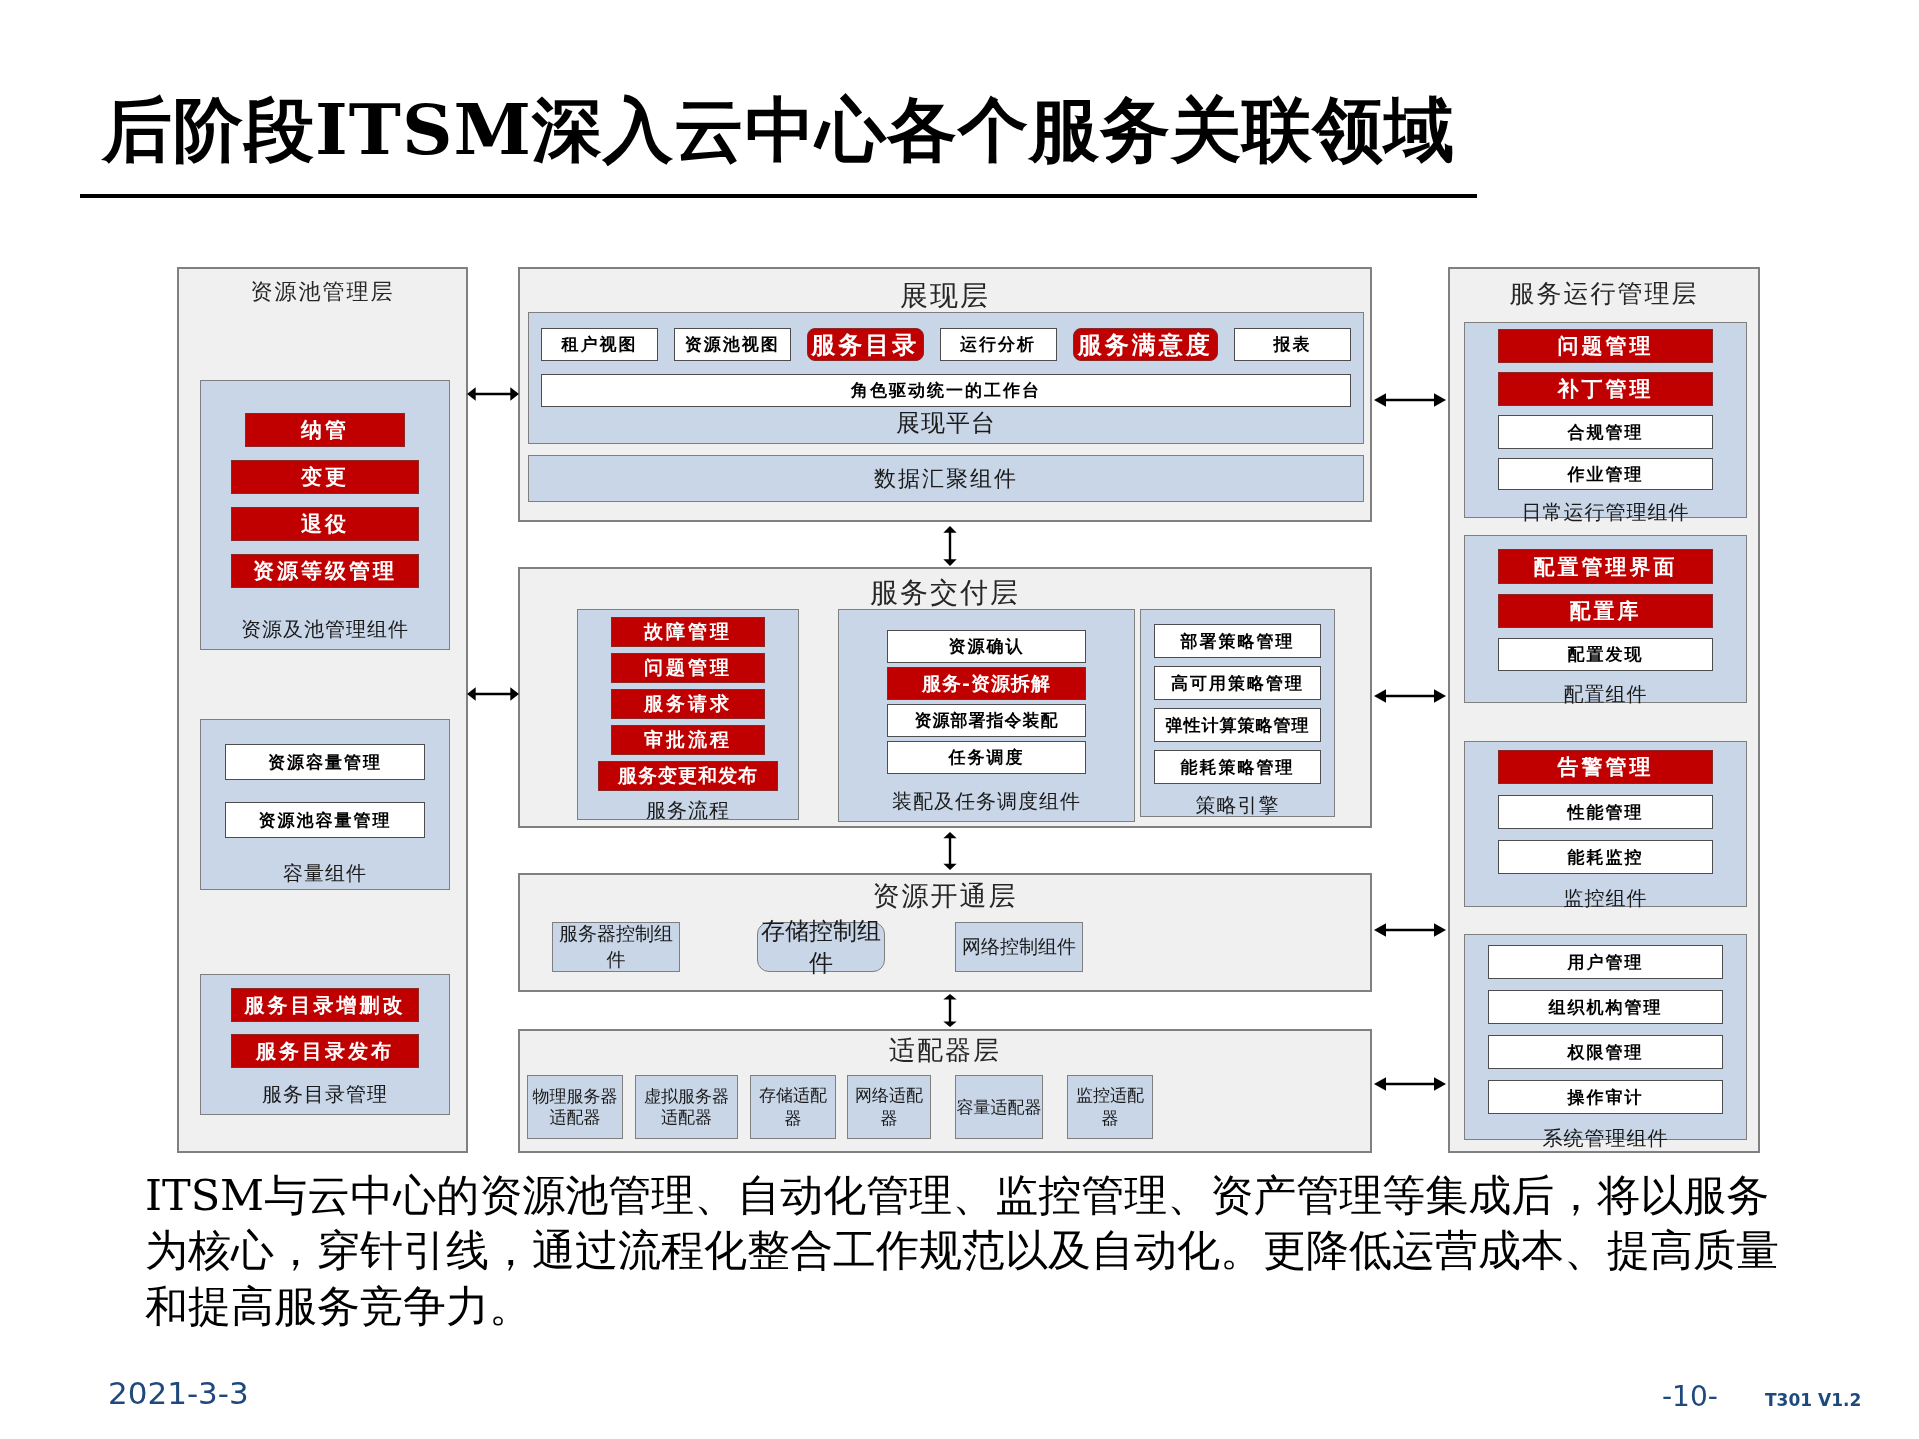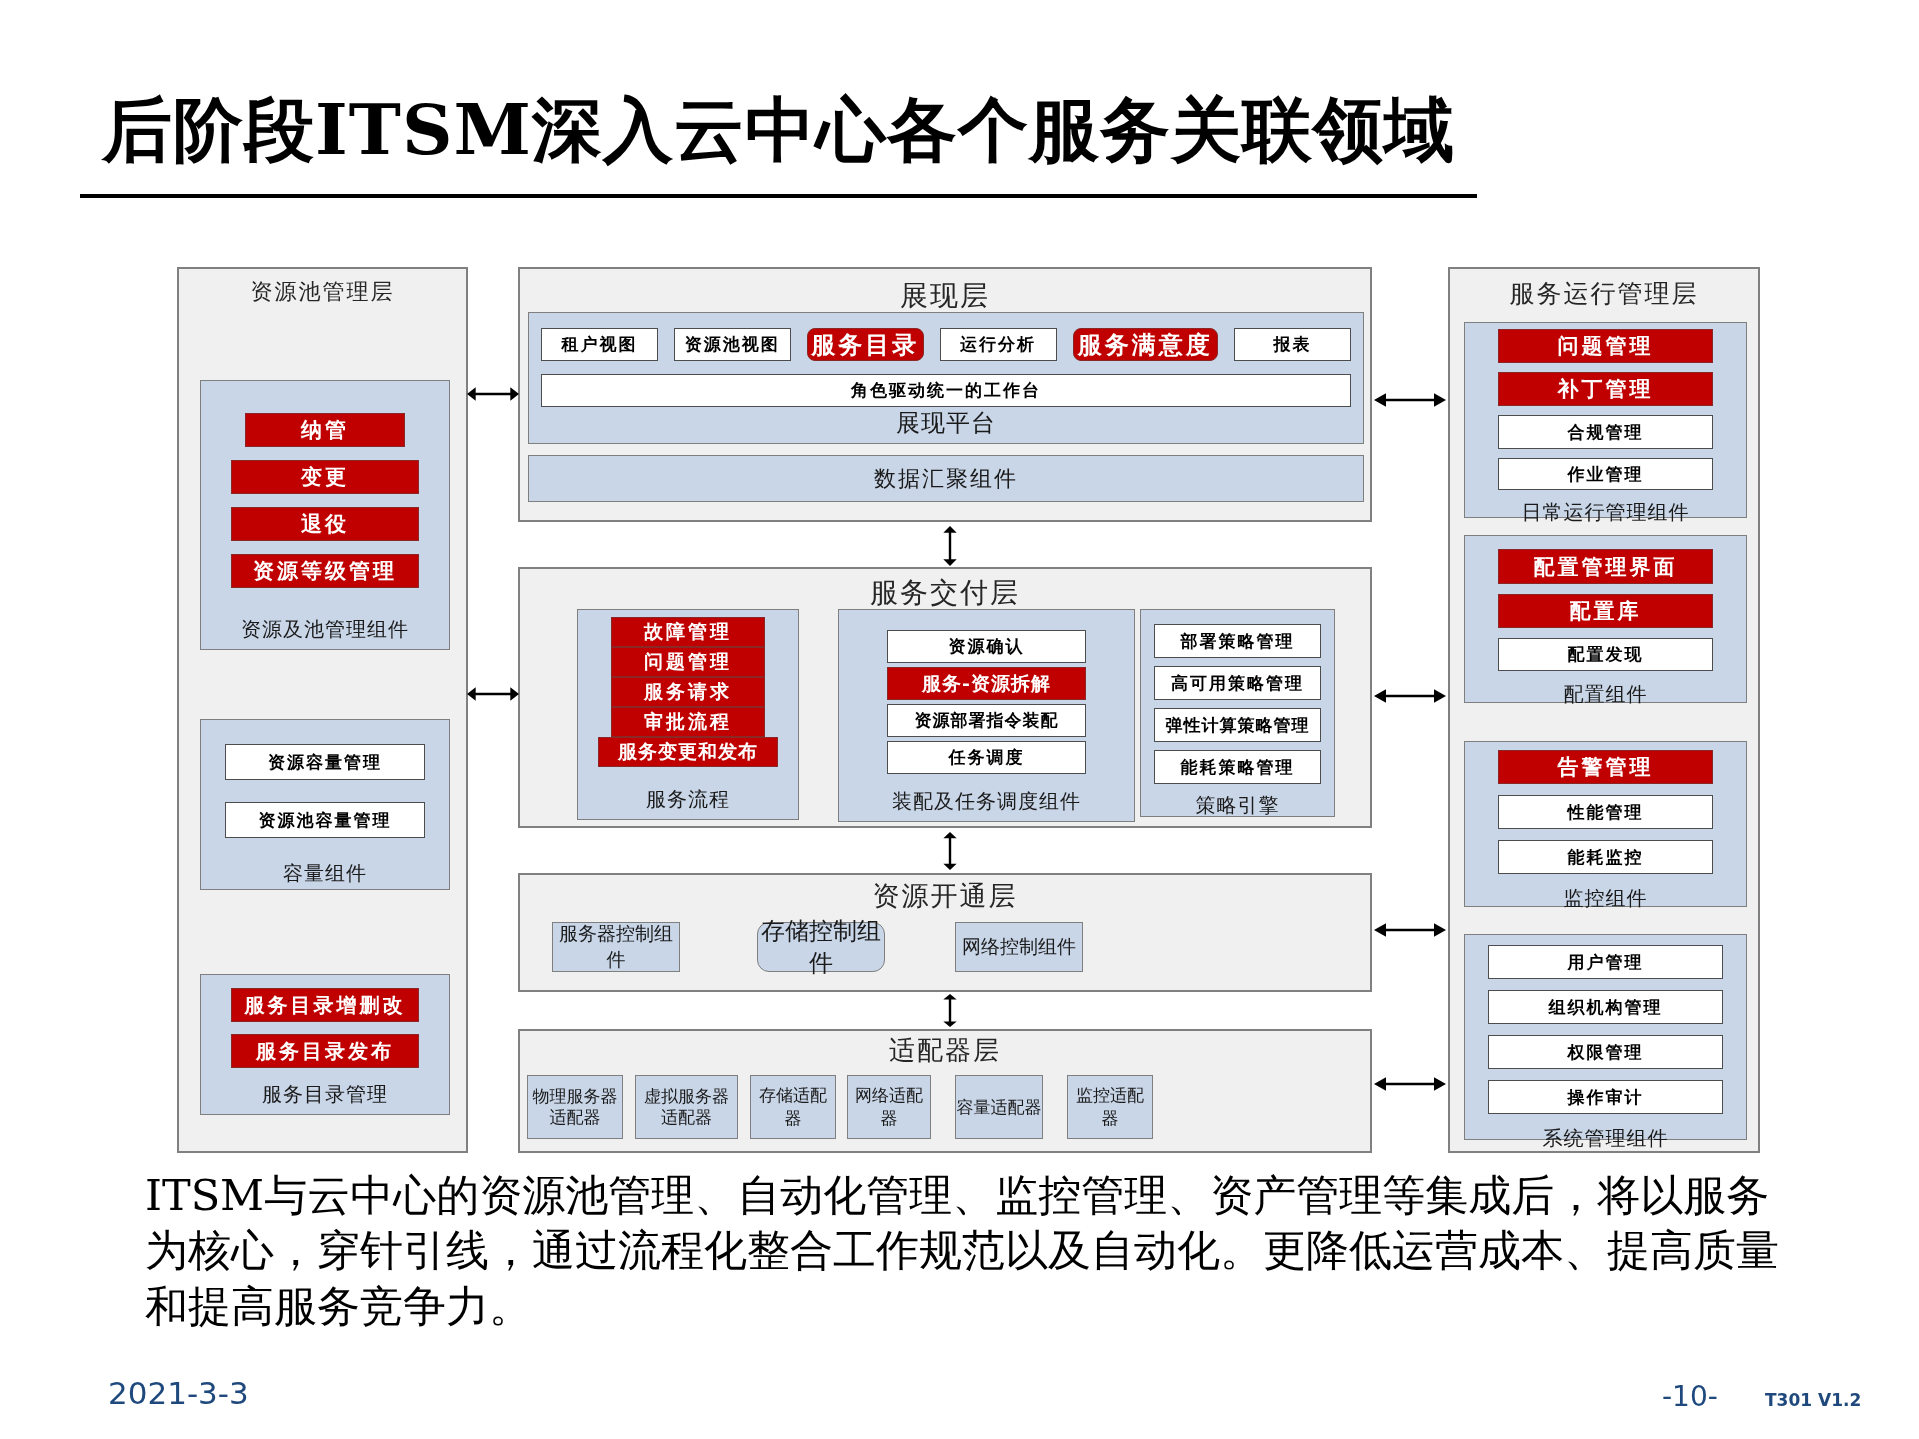--- a/index.html
+++ b/index.html
@@ -105,21 +105,21 @@
       <div class="chip white-chip workbench">角色驱动统一的工作台</div>
       <div class="group-label" style="font-size:24px;">展现平台</div>
     </div>
 
     <div class="blue-chip" style="position:absolute; left:8px; top:186px; width:836px; height:47px; font-size:22px; letter-spacing:2px;">数据汇聚组件</div>
   </div>
 
   <div class="panel" style="left:518px; top:567px; width:854px; height:261px;">
     <div class="panel-title" style="top:5px; font-size:28px;">服务交付层</div>
 
-    <div class="blue-group" style="left:57px; top:40px; width:222px; height:211px; padding-top:7px; ">
+    <div class="blue-group" style="left:57px; top:40px; width:222px; height:211px; padding-top:7px; gap:6px;">
       <div class="chip red-chip" style="height:30px; margin:0 33px; font-size:19px;">故障管理</div>
       <div class="chip red-chip" style="height:30px; margin:0 33px; font-size:19px;">问题管理</div>
       <div class="chip red-chip" style="height:30px; margin:0 33px; font-size:19px;">服务请求</div>
       <div class="chip red-chip" style="height:30px; margin:0 33px; font-size:19px;">审批流程</div>
       <div class="chip red-chip" style="height:30px; margin:0 20px; font-size:19px; letter-spacing:1px;">服务变更和发布</div>
       <div class="group-label">服务流程</div>
     </div>
 
     <div class="blue-group" style="left:318px; top:40px; width:297px; height:213px; padding-top:20px; gap:4px;">
       <div class="chip white-chip" style="height:33px; margin:0 48px;">资源确认</div>

